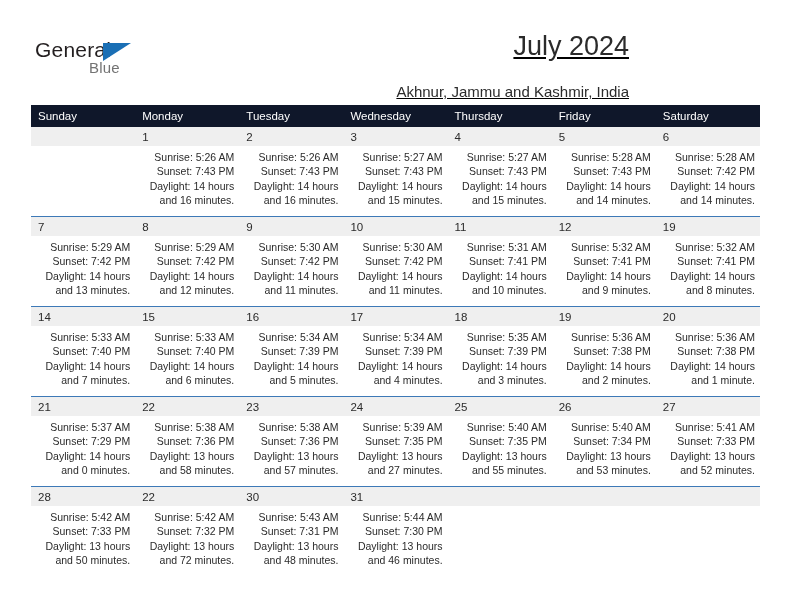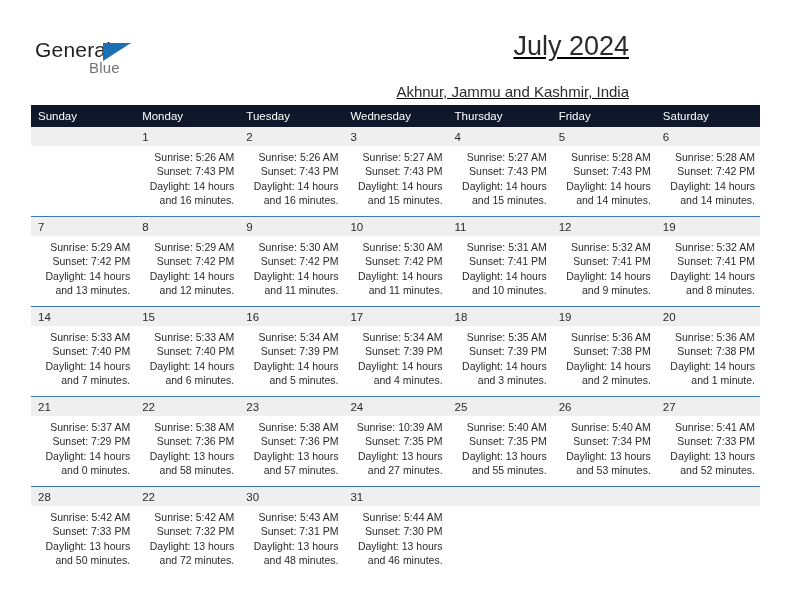--- a/index.html
+++ b/index.html
@@ -385,21 +385,21 @@
                 <div>Sunset: 7:36 PM</div>
                 <div>Daylight: 13 hours</div>
                 <div>and 57 minutes.</div>
               </div>
             </div>
           </td>
           <td>
             <div class="cell">
               <div class="daynum">24</div>
               <div class="lines">
-                <div>Sunrise: 10:39 AM</div>
+                <div>Sunrise: 5:39 AM</div>
                 <div>Sunset: 7:35 PM</div>
                 <div>Daylight: 13 hours</div>
                 <div>and 27 minutes.</div>
               </div>
             </div>
           </td>
           <td>
             <div class="cell">
               <div class="daynum">25</div>
               <div class="lines">

